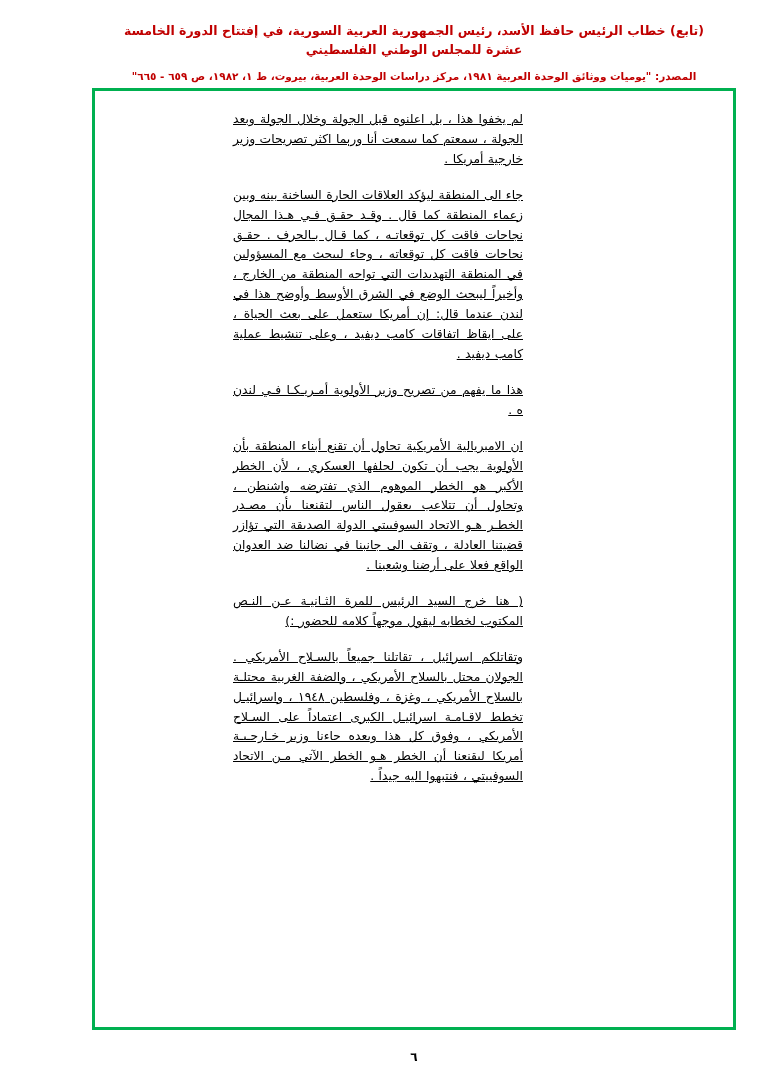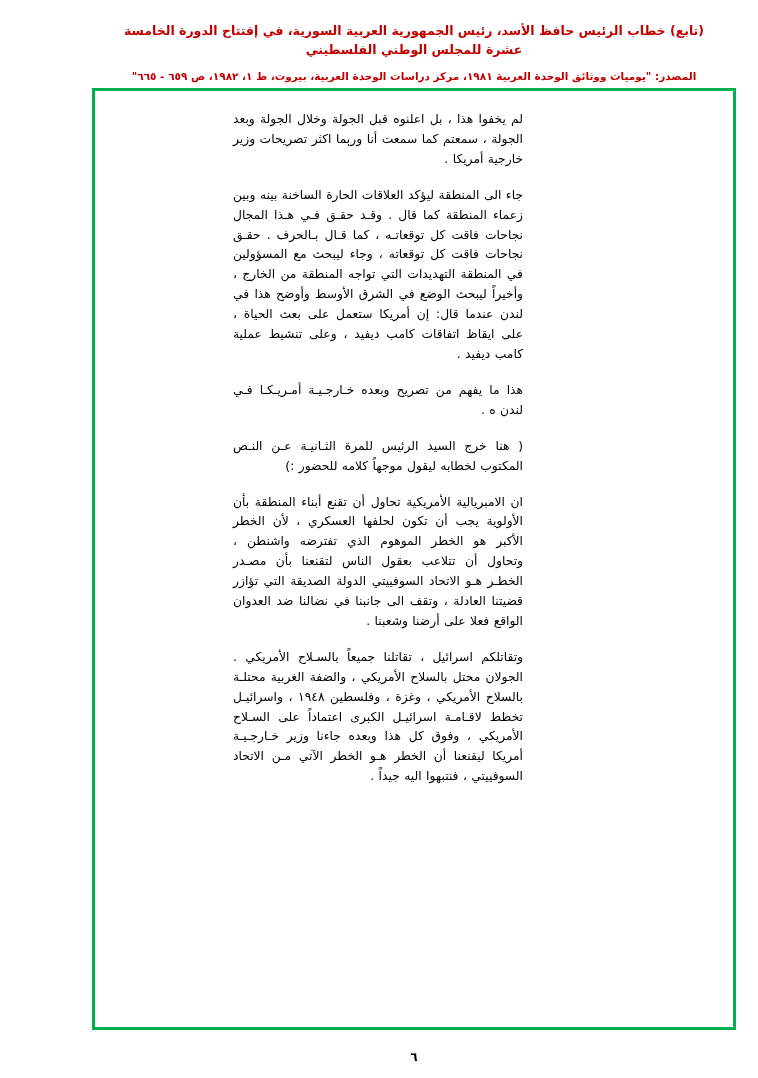--- a/index.html
+++ b/index.html
@@ -68,20 +68,21 @@
   }
   p.para {
     font-size: 12.3px;
     line-height: 1.62;
     text-align: justify;
     text-align-last: right;
     margin: 0 0 16px 0;
     direction: rtl;
     font-family: "DejaVu Sans", "Liberation Sans", sans-serif;
     word-spacing: 0.5px;
+    text-decoration: underline;
   }
   .footer {
     position: absolute;
     bottom: 14px;
     left: 0;
     right: 0;
     text-align: center;
     font-size: 12px;
     font-weight: bold;
     color: #000;
@@ -96,22 +97,22 @@
     <div class="header-title">(تابع) خطاب الرئيس حافظ الأسد، رئيس الجمهورية العربية السورية، في إفتتاح الدورة الخامسة عشرة للمجلس الوطني الفلسطيني</div>
     <div class="header-source">المصدر: "يوميات ووثائق الوحدة العربية ١٩٨١، مركز دراسات الوحدة العربية، بيروت، ط ١، ١٩٨٢، ص ٦٥٩ - ٦٦٥"</div>
   </div>
 
   <div class="frame"></div>
 
   <div class="content">
     <div class="col">
       <p class="para">لم يخفوا هذا ، بل اعلنوه قبل الجولة وخلال الجولة وبعد الجولة ، سمعتم كما سمعت أنا ورٻما اكثر تصريحات وزير خارجية أمريكا .</p>
       <p class="para">جاء الى المنطقة ليؤكد العلاقات الحارة الساخنة بينه وبين زعماء المنطقة كما قال . وقـد حقـق فـي هـذا المجال نجاحات فاقت كل توقعاتـه ، كما قـال بـالحرف . حقـق نجاحات فاقت كل توقعاته ، وجاء ليبحث مع المسؤولين في المنطقة التهديدات التي تواجه المنطقة من الخارج ، وأخيراً ليبحث الوضع في الشرق الأوسط وأوضح هذا في لندن عندما قال: إن أمريكا ستعمل على بعث الحياة ، على ايقاظ اتفاقات كامب ديفيد ، وعلى تنشيط عملية كامب ديفيد .</p>
-      <p class="para">هذا ما يفهم من تصريح وبعده خـارجـيـة أمـريـكـا فـي لندن ه .</p>
+      <p class="para">هذا ما يفهم من تصريح وزير الأولوية أمـريـكـا فـي لندن ه .</p>
+      <p class="para">ان الامبريالية الأمريكية تحاول أن تقنع أبناء المنطقة بأن الأولوية يجب أن تكون لحلفها العسكري ، لأن الخطر الأكبر هو الخطر الموهوم الذي تفترضه واشنطن ، وتحاول أن تتلاعب بعقول الناس لتقنعنا بأن مصـدر الخطـر هـو الاتحاد السوفييتي الدولة الصديقة التي تؤازر قضيتنا العادلة ، وتقف الى جانبنا في نضالنا ضد العدوان الواقع فعلا على أرضنا وشعبنا .</p>
       <p class="para">( هنا خرج السيد الرئيس للمرة الثـانيـة عـن النـص المكتوب لخطابه ليقول موجهاً كلامه للحضور :)</p>
-      <p class="para">ان الامبريالية الأمريكية تحاول أن تقنع أبناء المنطقة بأن الأولوية يجب أن تكون لحلفها العسكري ، لأن الخطر الأكبر هو الخطر الموهوم الذي تفترضه واشنطن ، وتحاول أن تتلاعب بعقول الناس لتقنعنا بأن مصـدر الخطـر هـو الاتحاد السوفييتي الدولة الصديقة التي تؤازر قضيتنا العادلة ، وتقف الى جانبنا في نضالنا ضد العدوان الواقع فعلا على أرضنا وشعبنا .</p>
       <p class="para">وتقاتلكم اسرائيل ، تقاتلنا جميعاً بالسـلاح الأمريكي . الجولان محتل بالسلاح الأمريكي ، والضفة الغربية محتلـة بالسلاح الأمريكي ، وغزة ، وفلسطين ١٩٤٨ ، واسرائيـل تخطط لاقـامـة اسرائيـل الكبرى اعتماداً على السـلاح الأمريكي ، وفوق كل هذا وبعده جاءنا وزير خـارجـيـة أمريكا ليقنعنا أن الخطر هـو الخطر الآتي مـن الاتحاد السوفييتي ، فنتبهوا اليه جيداً .</p>
     </div>
   </div>
 
   <div class="footer">٦</div>
 
 </div>
 
 </body></html>

